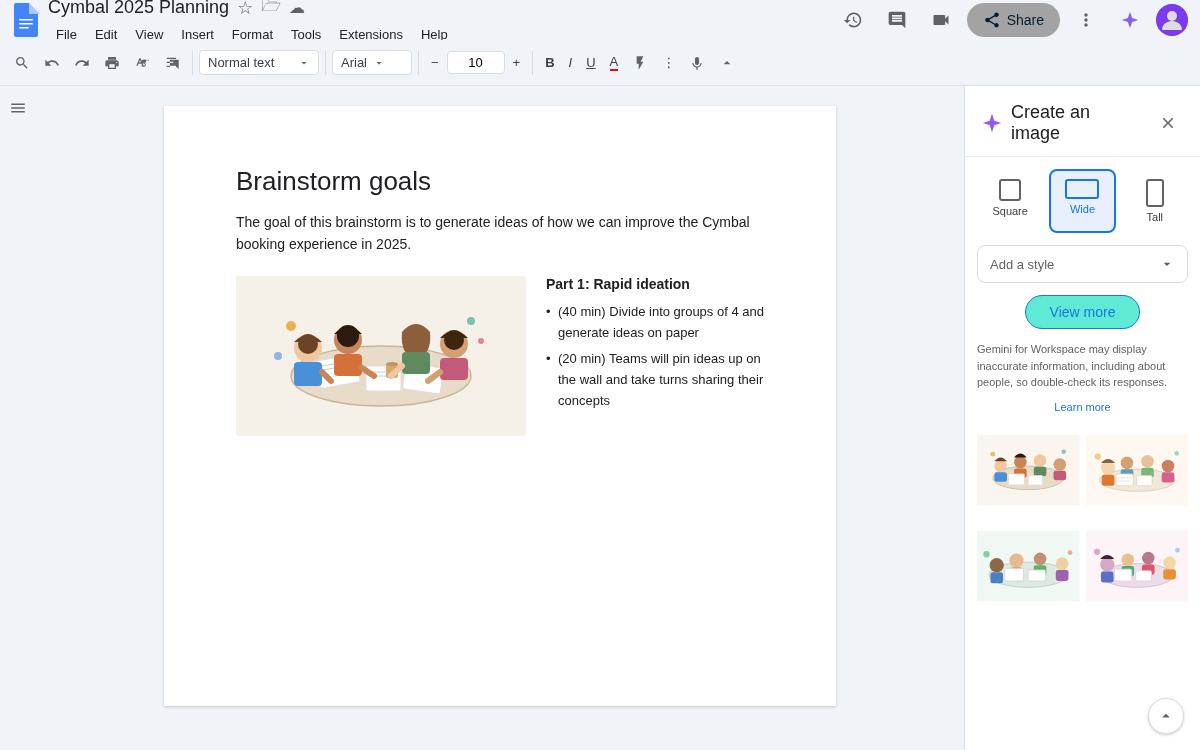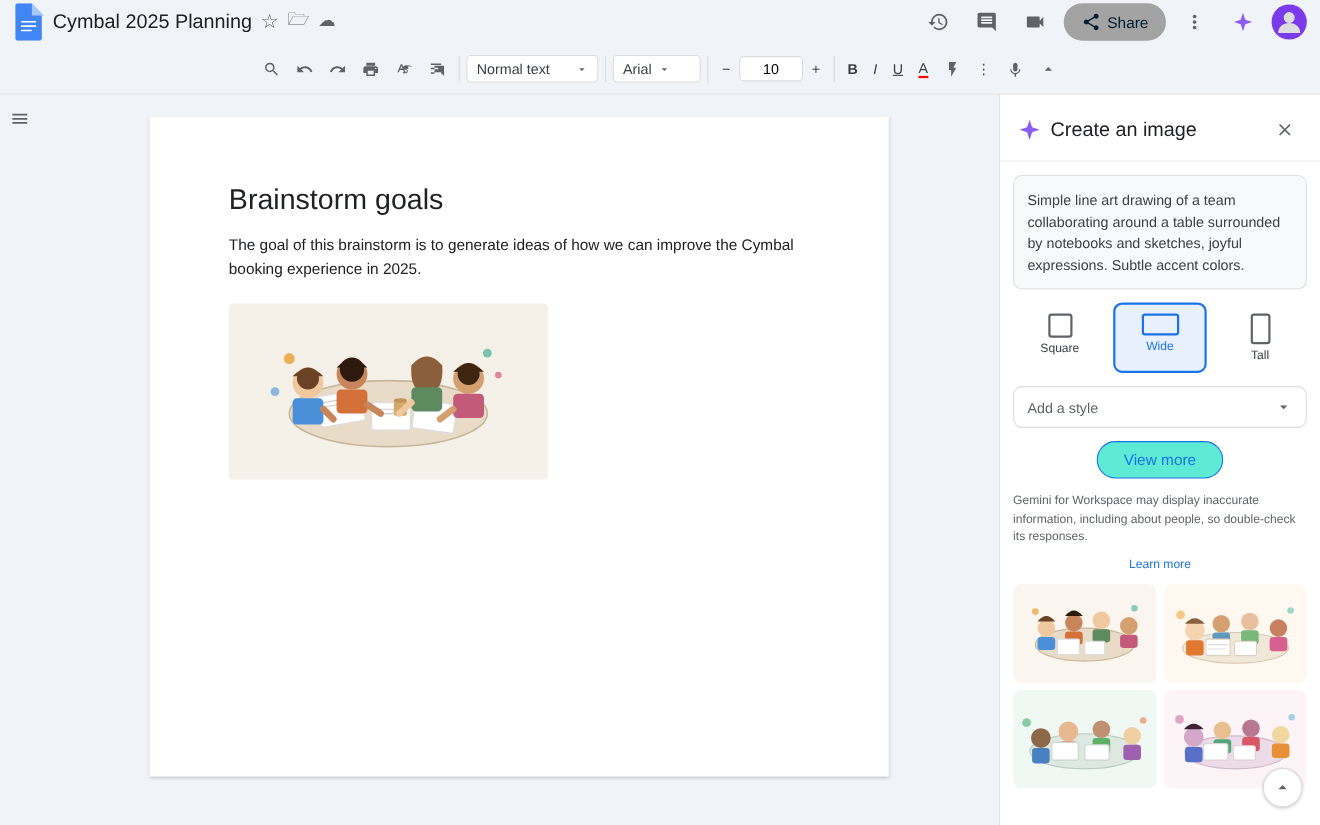--- a/index.html
+++ b/index.html
@@ -16,21 +16,21 @@
     .doc-title span { font-size: 18px; }
     .menu-items { display: flex; gap: 2px; }
     .menu-item { font-size: 13px; color: #202124; padding: 4px 8px; cursor: pointer; border-radius: 4px; }
     .top-right { display: flex; align-items: center; gap: 8px; margin-left: auto; }
     .icon-btn { width: 36px; height: 36px; border-radius: 50%; display: flex; align-items: center; justify-content: center; cursor: pointer; border: none; background: transparent; }
     .share-btn { display: flex; align-items: center; gap: 6px; background: #a3a3a3; border: none; border-radius: 20px; padding: 8px 16px; cursor: pointer; font-size: 14px; font-weight: 500; color: #001d35; }
     .avatar { width: 32px; height: 32px; border-radius: 50%; background: #8b5cf6; display: flex; align-items: center; justify-content: center; color: white; font-size: 13px; overflow: hidden; }
 
     
     .toolbar {
-      display: flex; align-items: center; padding: 4px 8px; background: #f0f4f9; height: 46px; gap: 2px; border-bottom: 1px solid #e0e0e0; justify-content: center;
+      display: flex; align-items: center; padding: 4px 8px; background: #f0f4f9; height: 46px; gap: 2px; border-bottom: 1px solid #e0e0e0;
     }
     .toolbar-btn { height: 32px; border: none; background: transparent; cursor: pointer; border-radius: 4px; display: flex; align-items: center; justify-content: center; padding: 0 6px; font-size: 13px; color: #3c4043; gap: 4px; }
     .toolbar-separator { width: 1px; height: 24px; background: #dadce0; margin: 0 4px; }
     .style-select { border: 1px solid #dadce0; background: white; font-size: 13px; color: #3c4043; cursor: pointer; padding: 4px 8px; border-radius: 4px; min-width: 110px; display: flex; align-items: center; justify-content: space-between; }
     .font-select { border: 1px solid #dadce0; background: white; font-size: 13px; color: #3c4043; cursor: pointer; padding: 4px 8px; border-radius: 4px; min-width: 80px; }
     .font-size-control { display: flex; align-items: center; gap: 2px; }
     .font-size-input { width: 58px; text-align: center; border: 1px solid #dadce0; border-radius: 4px; font-size: 13px; padding: 3px; background: white; }
     .bold-btn { font-weight: 700; }
     .italic-btn { font-style: italic; }
     .underline-btn { text-decoration: underline; }
@@ -51,21 +51,21 @@
     .doc-part-title { font-size: 14px; font-weight: 600; color: #202124; margin-bottom: 10px; font-family: Arial, sans-serif; }
     .doc-bullets { list-style: none; padding: 0; }
     .doc-bullets li { font-size: 13px; color: #202124; line-height: 1.6; padding-left: 12px; position: relative; margin-bottom: 6px; font-family: Arial, sans-serif; }
     .doc-bullets li::before { content: '•'; position: absolute; left: 0; }
 
     
     .left-sidebar { width: 36px; background: #f0f4f9; display: flex; flex-direction: column; align-items: center; padding-top: 8px; }
     .sidebar-toggle { width: 28px; height: 28px; display: flex; align-items: center; justify-content: center; cursor: pointer; border-radius: 4px; }
 
     
-    .right-panel { width: 292px; background: white; border-left: 1px solid #e0e0e0; display: flex; flex-direction: column; overflow: hidden; }
+    .right-panel { width: 236px; background: white; border-left: 1px solid #e0e0e0; display: flex; flex-direction: column; overflow: hidden; }
     .panel-header { display: flex; align-items: center; padding: 16px 16px 12px; border-bottom: 1px solid #e8eaed; gap: 8px; }
     .panel-title { font-size: 18px; color: #202124; font-weight: 400; flex: 1; }
     .close-btn { width: 32px; height: 32px; border: none; background: transparent; cursor: pointer; border-radius: 50%; display: flex; align-items: center; justify-content: center; }
     .panel-body { flex: 1; overflow-y: auto; padding: 12px; }
 
     
     .prompt-box { background: #f8f9fa; border: 1px solid #e0e0e0; border-radius: 8px; padding: 12px; margin-bottom: 12px; font-size: 13px; color: #3c4043; line-height: 1.5; }
 
     
     .format-toggles { display: flex; gap: 6px; margin-bottom: 12px; }
@@ -114,20 +114,30 @@
   <div class="title-section">
     <div class="doc-title">
       <span>Cymbal 2025 Planning</span>
 
       <span style="cursor:pointer; color:#5f6368; font-size:18px;">☆</span>
 
       <span style="cursor:pointer; color:#5f6368; font-size:16px;">🗁</span>
 
       <span style="cursor:pointer; color:#5f6368; font-size:16px;">☁</span>
     </div>
+    <div class="menu-items">
+      <span class="menu-item">File</span>
+      <span class="menu-item">Edit</span>
+      <span class="menu-item">View</span>
+      <span class="menu-item">Insert</span>
+      <span class="menu-item">Format</span>
+      <span class="menu-item">Tools</span>
+      <span class="menu-item">Extensions</span>
+      <span class="menu-item">Help</span>
+    </div>
   </div>
 
   <div class="top-right">
     <button class="icon-btn" title="Version history">
       <svg width="20" height="20" viewBox="0 0 24 24" fill="#5f6368">
           <path d="M13 3a9 9 0 0 0-9 9H1l3.89 3.89.07.14L9 12H6c0-3.87 3.13-7 7-7s7 3.13 7 7-3.13 7-7 7c-1.93 0-3.68-.79-4.94-2.06l-1.42 1.42A8.954 8.954 0 0 0 13 21a9 9 0 0 0 0-18zm-1 5v5l4.28 2.54.72-1.21-3.5-2.08V8H12z"></path>
         </svg>
     </button>
     <button class="icon-btn" title="Comments">
       <svg width="20" height="20" viewBox="0 0 24 24" fill="#5f6368">
@@ -311,20 +321,27 @@
             <circle cx="245" cy="65" r="3" fill="#d45a7a" opacity="0.7"></circle>
             <circle cx="42" cy="80" r="4" fill="#4a90d9" opacity="0.6"></circle>
 
             <line x1="86" y1="96" x2="95" y2="105" stroke="#c8855a" stroke-width="6" stroke-linecap="round"></line>
             <line x1="126" y1="92" x2="138" y2="100" stroke="#c8855a" stroke-width="6" stroke-linecap="round"></line>
             <line x1="166" y1="90" x2="155" y2="100" stroke="#f0c8a0" stroke-width="6" stroke-linecap="round"></line>
             <line x1="204" y1="96" x2="192" y2="105" stroke="#d4a070" stroke-width="6" stroke-linecap="round"></line>
           </svg>
         </div>
 
+        <div class="doc-right">
+          <p class="doc-part-title">Part 1: Rapid ideation</p>
+          <ul class="doc-bullets">
+            <li>(40 min) Divide into groups of 4 and generate ideas on paper</li>
+            <li>(20 min) Teams will pin ideas up on the wall and take turns sharing their concepts</li>
+          </ul>
+        </div>
       </div>
     </div>
   </div>
 
   <div class="right-panel">
     <div class="panel-header">
 
       <span style="display:flex; align-items:center;">
         <svg width="22" height="22" viewBox="0 0 24 24">
             <path d="M12 2L9.5 9.5 2 12l7.5 2.5L12 22l2.5-7.5L22 12l-7.5-2.5z" fill="#8b5cf6"></path>
@@ -333,21 +350,20 @@
       <span class="panel-title">Create an image</span>
       <button class="close-btn">
         <svg width="18" height="18" viewBox="0 0 24 24" fill="#5f6368">
             <path d="M19 6.41L17.59 5 12 10.59 6.41 5 5 6.41 10.59 12 5 17.59 6.41 19 12 13.41 17.59 19 19 17.59 13.41 12z"></path>
           </svg>
       </button>
     </div>
 
     <div class="panel-body">
 
-      <div class="prompt-box">Simple line art drawing of a team collaborating around a table surrounded by notebooks and sketches, joyful expressions. Subtle accent colors.</div>
 
       <div class="format-toggles">
         <button class="format-btn">
           <div class="format-icon square" style="width:22px; height:22px; border:2px solid #5f6368; border-radius:3px;"></div>
           <span>Square</span>
         </button>
         <button class="format-btn active">
           <div class="format-icon wide" style="width:34px; height:20px; border:2px solid #1a73e8; border-radius:3px;"></div>
           <span>Wide</span>
         </button>

